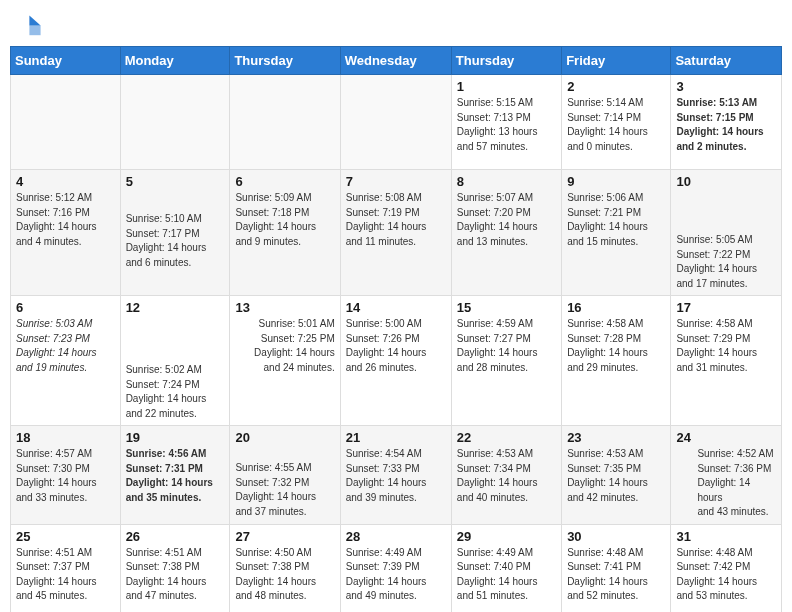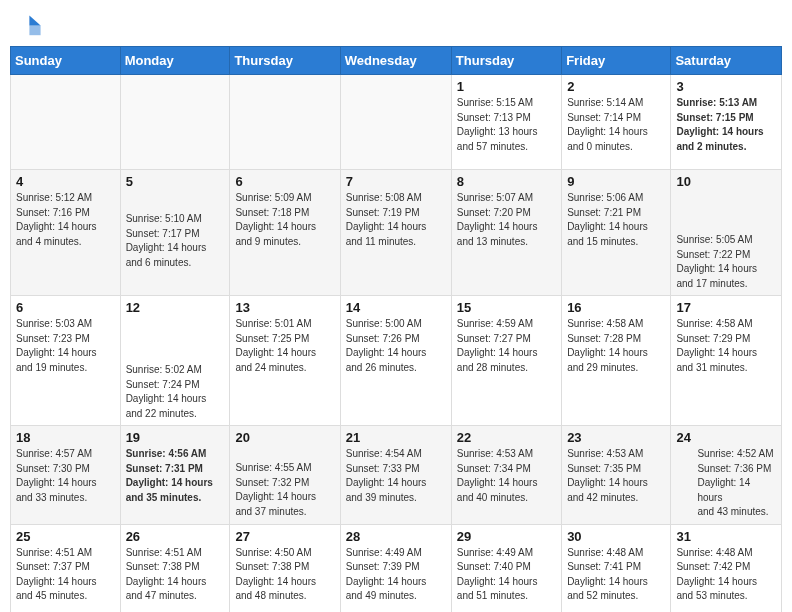--- a/index.html
+++ b/index.html
@@ -203,35 +203,35 @@
           <div class="day-number">10</div>
           <div class="day-info" style="white-space: pre-line; margin-top: 44px;">Sunrise: 5:05 AM
 Sunset: 7:22 PM
 Daylight: 14 hours
 and 17 minutes.</div>
         </td>
       </tr>
       <tr>
         <td>
           <div class="day-number">6</div>
-          <div class="day-info" style="white-space: pre-line;">Sunrise: 5:03 AM
+          <div class="day-info" style="white-space: pre-line; font-style: italic;">Sunrise: 5:03 AM
 Sunset: 7:23 PM
 Daylight: 14 hours
 and 19 minutes.</div>
         </td>
         <td>
           <div class="day-number">12</div>
           <div class="day-info" style="white-space: pre-line; margin-top: 48px;">Sunrise: 5:02 AM
 Sunset: 7:24 PM
 Daylight: 14 hours
 and 22 minutes.</div>
         </td>
         <td>
           <div class="day-number">13</div>
-          <div class="day-info" style="white-space: pre-line;">Sunrise: 5:01 AM
+          <div class="day-info" style="white-space: pre-line; text-align: right;">Sunrise: 5:01 AM
 Sunset: 7:25 PM
 Daylight: 14 hours
 and 24 minutes.</div>
         </td>
         <td>
           <div class="day-number">14</div>
           <div class="day-info" style="white-space: pre-line;">Sunrise: 5:00 AM
 Sunset: 7:26 PM
 Daylight: 14 hours
 and 26 minutes.</div>

